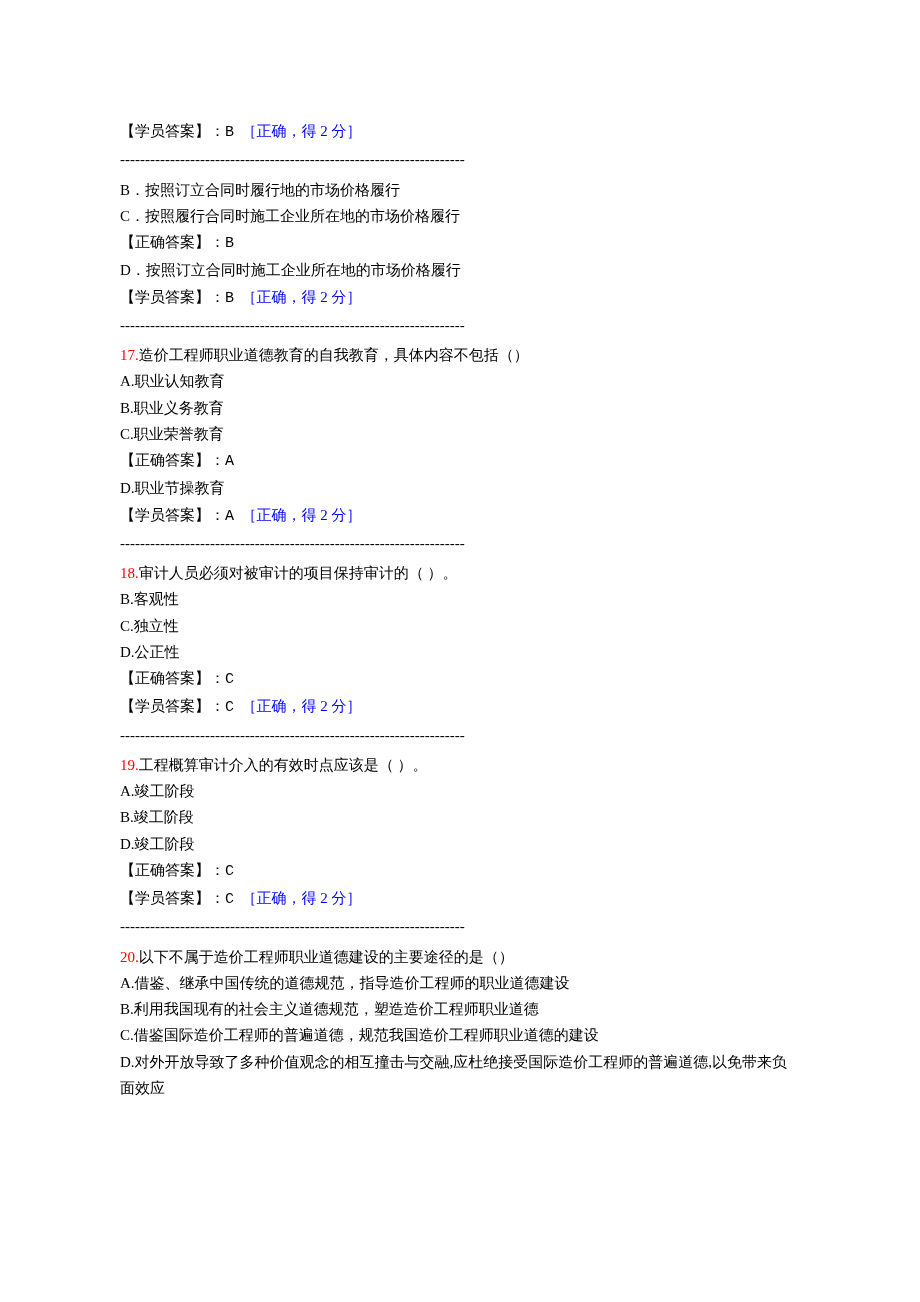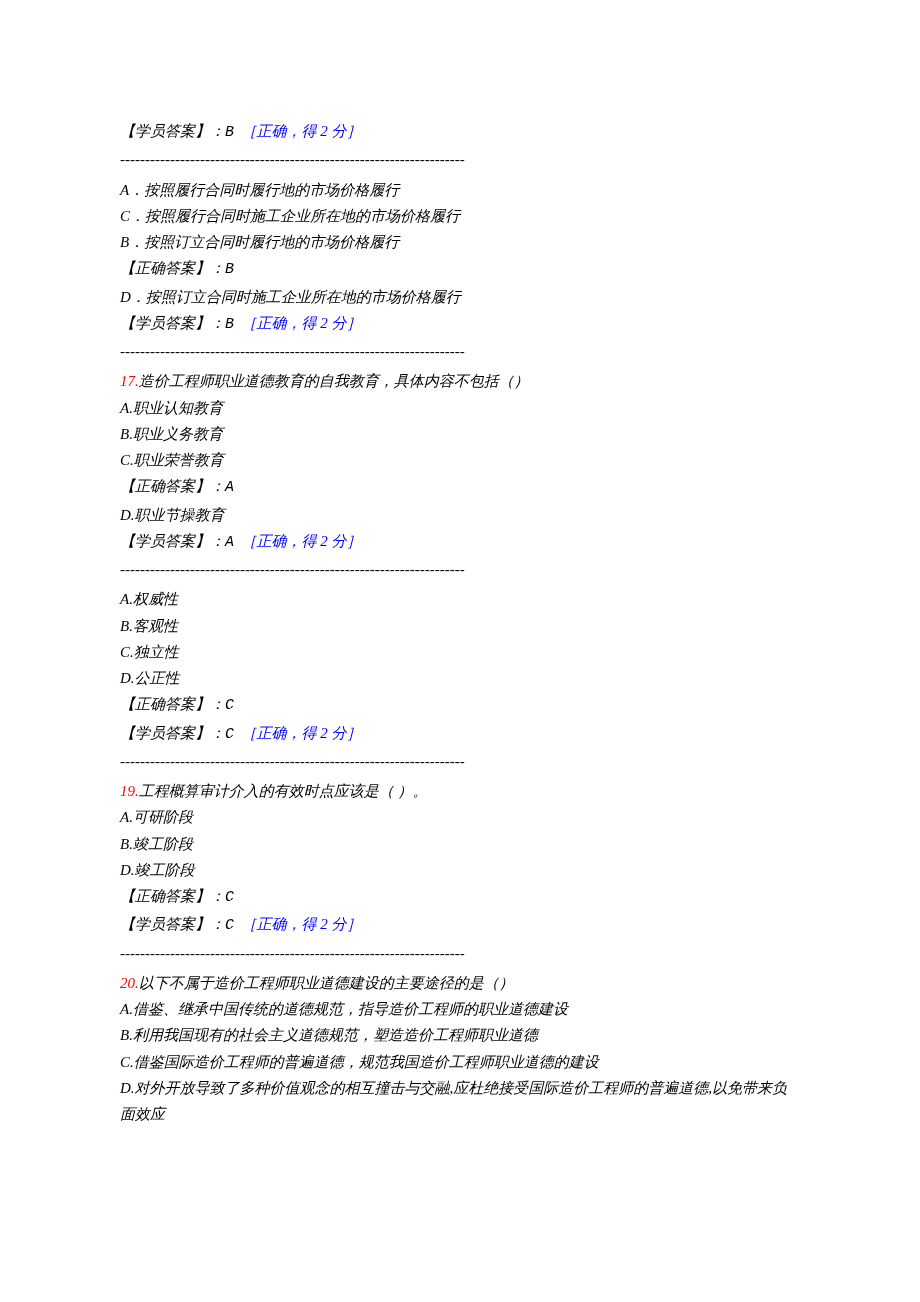--- a/index.html
+++ b/index.html
@@ -9,21 +9,20 @@
     font-family: "SimSun", "宋体", serif;
     font-size: 15px;
     line-height: 1.75;
     color: #000000;
   }
   .page {
     width: 900px;
     min-height: 1302px;
     box-sizing: border-box;
     padding: 118px 100px 0 120px;
-    font-style: italic;
   }
   .q-num {
     color: #ff0000;
   }
   .feedback {
     color: #0000ff;
     font-family: "SimSun", "宋体", serif;
   }
   .mono {
     font-family: "Courier New", monospace;
@@ -48,23 +47,22 @@
 <body>
 
 <div class="page">
 
   <div class="line">
     <span>【学员答案】：</span><span class="mono">B</span>&nbsp;&nbsp;<span class="feedback">［正确，得 2 分］</span>
   </div>
   <div class="divider">---------------------------------------------------------------------</div>
   <div class="spacer"></div>
 
-  <div class="line">A．按照履行合同时履行地的市场价格履行</div>
+  <div class="line">B．按照订立合同时履行地的市场价格履行</div>
   <div class="line">C．按照履行合同时施工企业所在地的市场价格履行</div>
-  <div class="line">B．按照订立合同时履行地的市场价格履行</div>
   <div class="line">
     <span>【正确答案】：</span><span class="mono">B</span>
   </div>
   <div class="line">D．按照订立合同时施工企业所在地的市场价格履行</div>
   <div class="line">
     <span>【学员答案】：</span><span class="mono">B</span>&nbsp;&nbsp;<span class="feedback">［正确，得 2 分］</span>
   </div>
   <div class="divider">---------------------------------------------------------------------</div>
   <div class="spacer"></div>
 
@@ -77,37 +75,39 @@
   <div class="line">
     <span>【正确答案】：</span><span class="mono">A</span>
   </div>
   <div class="line">D.职业节操教育</div>
   <div class="line">
     <span>【学员答案】：</span><span class="mono">A</span>&nbsp;&nbsp;<span class="feedback">［正确，得 2 分］</span>
   </div>
   <div class="divider">---------------------------------------------------------------------</div>
   <div class="spacer"></div>
 
-  <div class="line">A.权威性</div>
+  <div class="line">
+    <span class="q-num">18.</span><span>审计人员必须对被审计的项目保持审计的（ ）。</span>
+  </div>
   <div class="line">B.客观性</div>
   <div class="line">C.独立性</div>
   <div class="line">D.公正性</div>
   <div class="line">
     <span>【正确答案】：</span><span class="mono">C</span>
   </div>
   <div class="line">
     <span>【学员答案】：</span><span class="mono">C</span>&nbsp;&nbsp;<span class="feedback">［正确，得 2 分］</span>
   </div>
   <div class="divider">---------------------------------------------------------------------</div>
   <div class="spacer"></div>
 
   <div class="line">
     <span class="q-num">19.</span><span>工程概算审计介入的有效时点应该是（ ）。</span>
   </div>
-  <div class="line">A.可研阶段</div>
+  <div class="line">A.竣工阶段</div>
   <div class="line">B.竣工阶段</div>
   <div class="line">D.竣工阶段</div>
   <div class="line">
     <span>【正确答案】：</span><span class="mono">C</span>
   </div>
   <div class="line">
     <span>【学员答案】：</span><span class="mono">C</span>&nbsp;&nbsp;<span class="feedback">［正确，得 2 分］</span>
   </div>
   <div class="divider">---------------------------------------------------------------------</div>
   <div class="spacer"></div>

